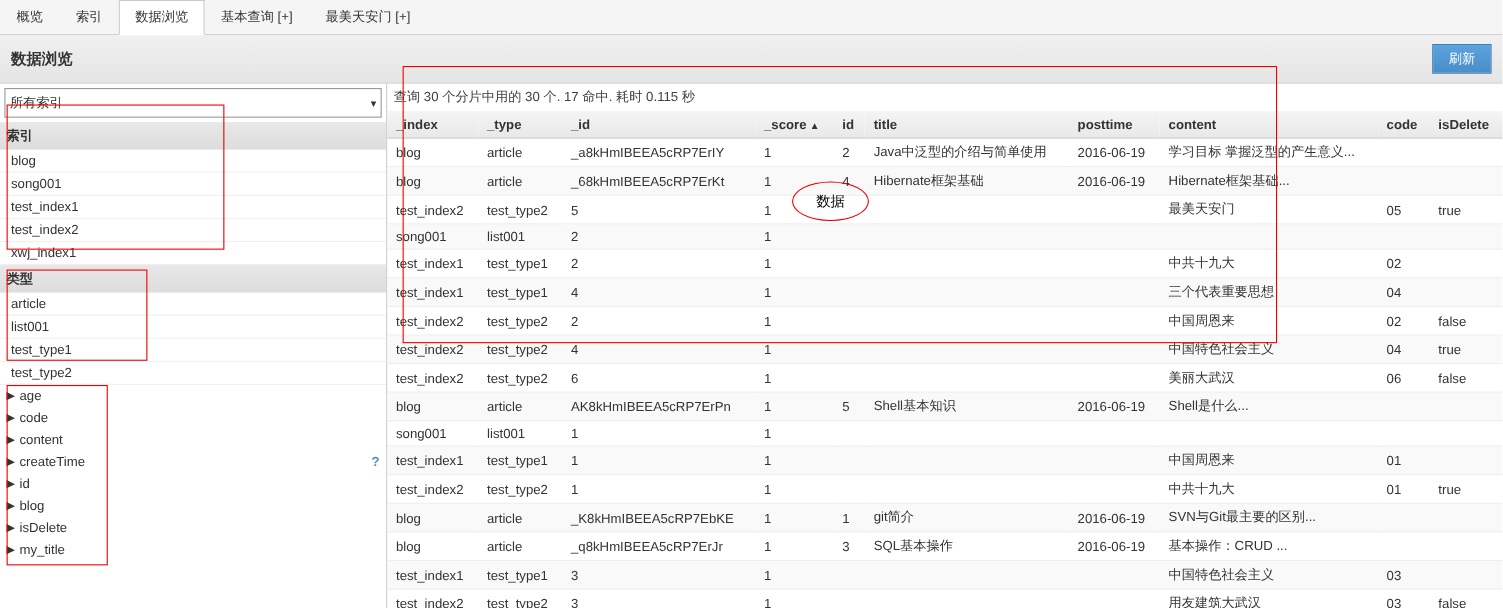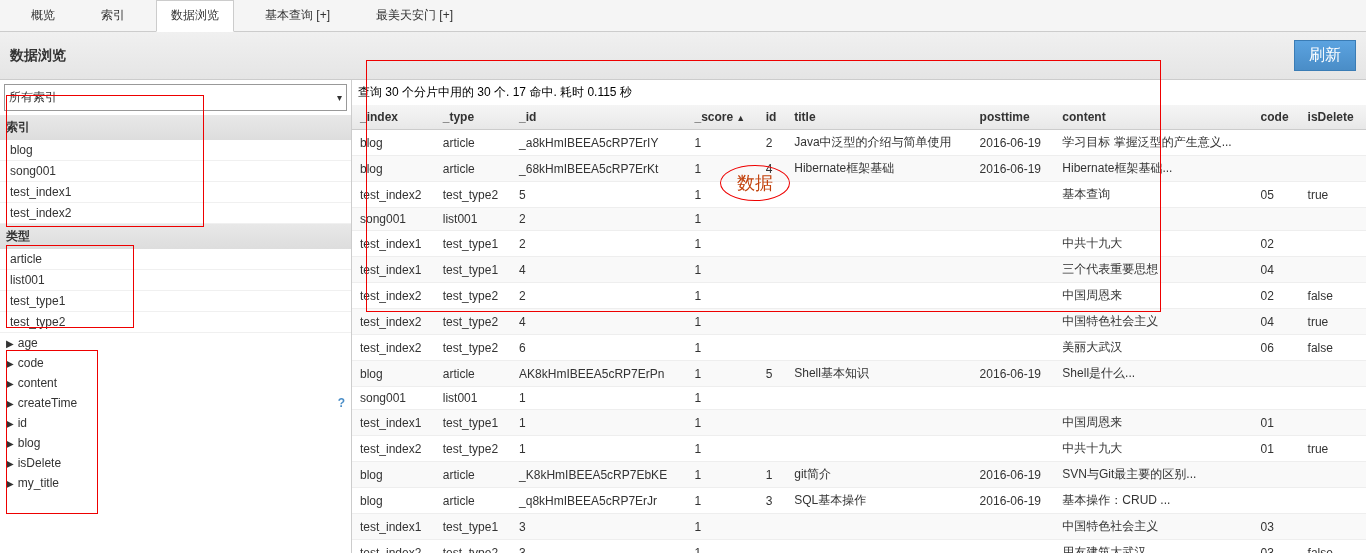--- a/index.html
+++ b/index.html
@@ -1,47 +1,47 @@
 <!DOCTYPE html>
 <html><head>
   <meta charset="utf-8">
   <style>
     * { margin: 0; padding: 0; box-sizing: border-box; }
     body { font-family: Arial, sans-serif; font-size: 12px; background: #fff; color: #333; }
     
     .tabs { display: flex; border-bottom: 1px solid #ccc; background: #f5f5f5; }
-    .tab { padding: 6px 14px; cursor: pointer; border: 1px solid transparent; margin-left: 16px; }
+    .tab { padding: 6px 14px; cursor: pointer; border: 1px solid transparent; }
     .tab.active { background: #fff; border: 1px solid #ccc; border-bottom: 1px solid #fff; margin-bottom: -1px; }
     
     .title-bar { display: flex; justify-content: space-between; align-items: center; padding: 8px 10px; background: linear-gradient(#f0f0f0, #e5e5e5); border-bottom: 1px solid #ccc; }
     .title-bar h2 { font-size: 14px; font-weight: bold; }
-    .refresh-btn { background: linear-gradient(#5ba3e0, #4a8dc7); color: #fff; border: 1px solid #3a7cb5; padding: 4px 14px; cursor: pointer; font-size: 16px; }
+    .refresh-btn { background: linear-gradient(#5ba3e0, #4a8dc7); color: #fff; border: 1px solid #3a7cb5; padding: 4px 14px; cursor: pointer; font-size: 12px; }
     
     .main { display: flex; }
     .sidebar { width: 352px; border-right: 1px solid #ccc; }
     .content { flex: 1; position: relative; }
     
     .dropdown { width: 100%; padding: 4px; border: 1px solid #999; background: #fff; font-size: 12px; display: flex; justify-content: space-between; align-items: center; }
     .dropdown-arrow { font-size: 10px; }
     
     .section-header { background: linear-gradient(#e8e8e8, #ddd); padding: 4px 6px; font-weight: bold; font-size: 12px; }
     .list-item { padding: 3px 10px; cursor: pointer; border-bottom: 1px solid #f0f0f0; }
     .field-item { display: flex; align-items: center; padding: 3px 6px; justify-content: space-between; }
     .field-item .left { display: flex; align-items: center; }
     .caret { font-size: 10px; margin-right: 4px; }
     .q-mark { color: #4a8dc7; font-weight: bold; cursor: pointer; }
     
     .red-box { position: absolute; border: 1px solid #e00; pointer-events: none; }
     .box-index { top: 95px; left: 6px; width: 198px; height: 132px; z-index: 10; }
     .box-type { top: 245px; left: 6px; width: 128px; height: 83px; z-index: 10; }
     .box-field { top: 350px; left: 6px; width: 92px; height: 164px; z-index: 10; }
     .box-data { top: 60px; left: 366px; width: 795px; height: 252px; z-index: 10; }
-    .data-label { position: absolute; top: 165px; left: 720px; width: 70px; height: 36px; border: 1px solid #e00; border-radius: 50%; display: flex; align-items: center; justify-content: center; color: #c2410c; font-size: 18px; z-index: 11; }
-    
-    .query-status { padding: 4px 6px; color: #000000; font-size: 12px; }
+    .data-label { position: absolute; top: 165px; left: 720px; width: 70px; height: 36px; border: 1px solid #e00; border-radius: 50%; display: flex; align-items: center; justify-content: center; color: #000000; font-size: 13px; z-index: 11; }
+    
+    .query-status { padding: 4px 6px; color: #404040; font-size: 12px; }
     
     table { width: 100%; border-collapse: collapse; font-size: 12px; }
     th { background: linear-gradient(#f5f5f5, #e8e8e8); padding: 5px 8px; text-align: left; font-weight: bold; border-bottom: 1px solid #ccc; white-space: nowrap; }
     .sort-arrow { font-size: 9px; margin-left: 3px; }
     td { padding: 4px 8px; border-bottom: 1px solid #eee; white-space: nowrap; }
     tr:nth-child(even) td { background: #f9f9f9; }
   </style>
 </head>
 <body>
 
@@ -65,20 +65,21 @@
         <span>所有索引</span>
         <span class="dropdown-arrow">▾</span>
       </div>
     </div>
     <div class="section-header">索引</div>
     <div id="index-list">
         <div class="list-item">blog</div>
         <div class="list-item">song001</div>
         <div class="list-item">test_index1</div>
         <div class="list-item">test_index2</div>
+        <div class="list-item">xwj_index1</div>
       </div>
     <div class="section-header">类型</div>
     <div id="type-list">
         <div class="list-item">article</div>
         <div class="list-item">list001</div>
         <div class="list-item">test_type1</div>
         <div class="list-item">test_type2</div>
       </div>
     <div id="field-list">
         <div class="field-item">
@@ -176,21 +177,21 @@
             <td></td>
           </tr>
           <tr>
             <td>test_index2</td>
             <td>test_type2</td>
             <td>5</td>
             <td>1</td>
             <td></td>
             <td></td>
             <td></td>
-            <td>基本查询</td>
+            <td>最美天安门</td>
             <td>05</td>
             <td>true</td>
           </tr>
           <tr>
             <td>song001</td>
             <td>list001</td>
             <td>2</td>
             <td>1</td>
             <td></td>
             <td></td>

